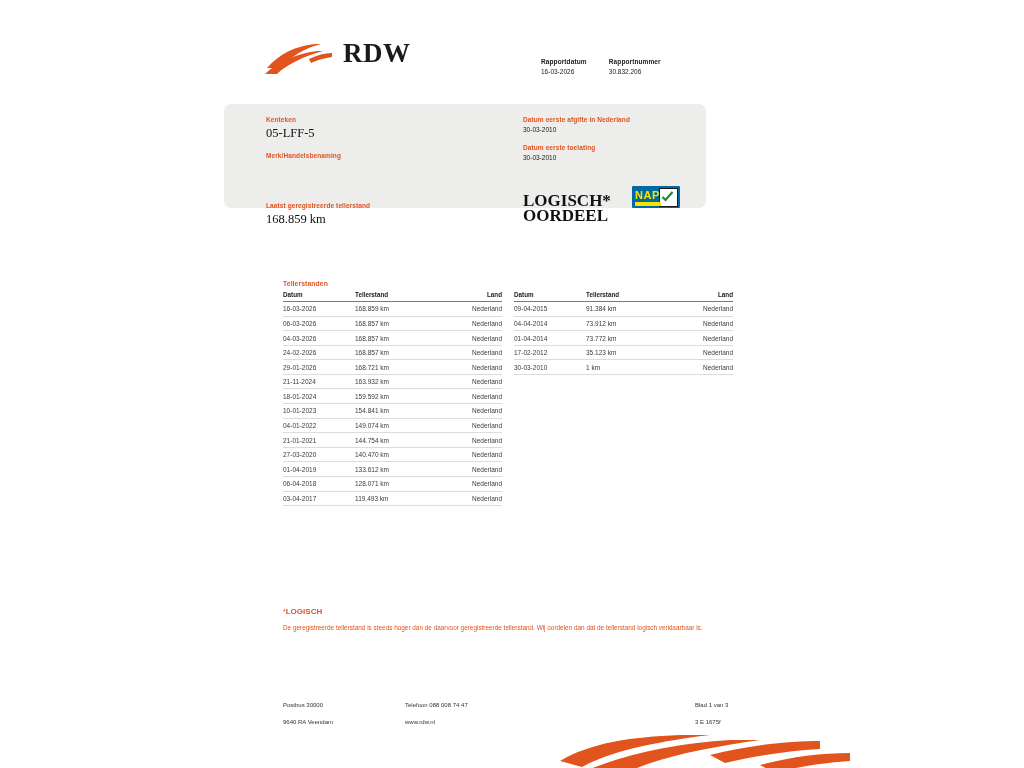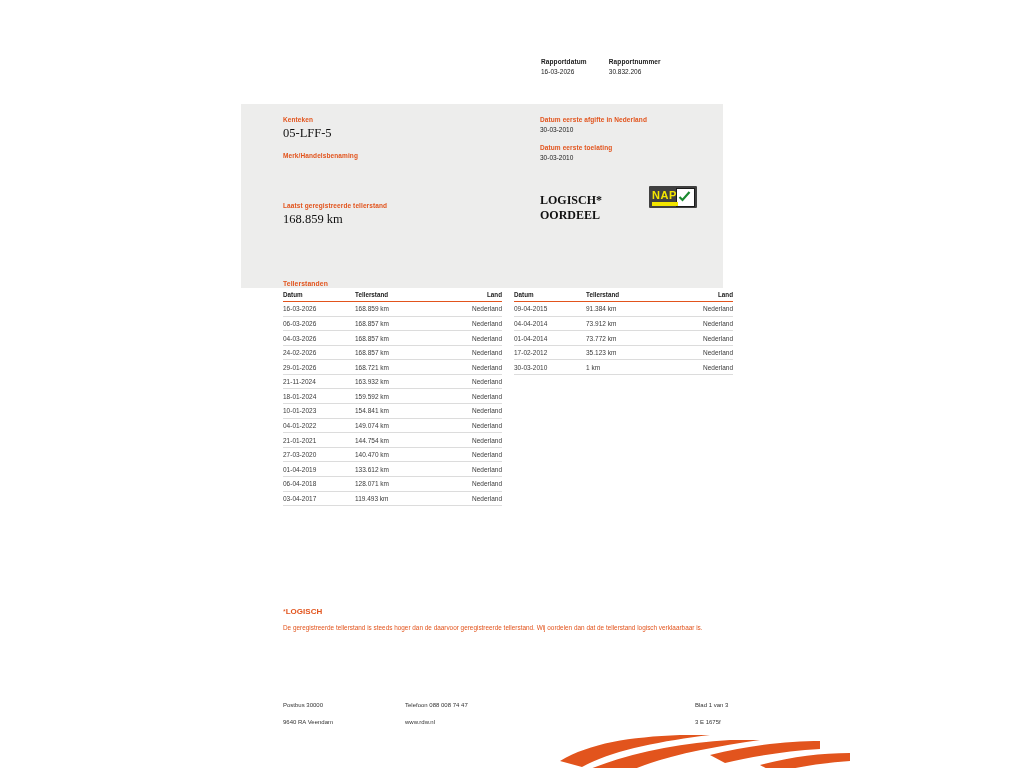--- a/index.html
+++ b/index.html
@@ -79,25 +79,26 @@
   }
   .rep-meta .val {
     display: block;
     font-size: 6.5px;
     color: #1a1a1a;
   }
 
   
   .panel {
     position: absolute;
-    left: 241px;
+    left: 224px;
     top: 104px;
     width: 482px;
-    height: 184px;
+    height: 104px;
     background: #ededec;
+    border-radius: 7px;
   }
   .panel .lbl {
     color: #e2541d;
     font-weight: bold;
     font-size: 6.5px;
     letter-spacing: 0.1px;
   }
   .panel .big {
     font-size: 12.5px;
     color: #111;
@@ -113,31 +114,31 @@
   .pnl-block { margin-bottom: 11px; }
   .pnl-left .mileage { margin-top: 43px; }
   .pnl-right { position: absolute; left: 299px; top: 12px; width: 180px; }
 
   .oordeel {
     position: absolute;
     left: 299px;
     top: 89px;
     font-family: "Liberation Serif", serif;
     font-weight: bold;
-    font-size: 12px;
+    font-size: 17px;
     line-height: 15px;
     color: #111;
   }
   .nap-badge {
     position: absolute;
     left: 408px;
     top: 82px;
     width: 48px;
     height: 22px;
-    background: #404040;
+    background: #0369a1;
     border-radius: 1px;
   }
   .nap-badge .nap-text {
     position: absolute;
     left: 3px;
     top: 3px;
     color: #f3e500;
     font-weight: bold;
     font-size: 11px;
     font-family: "Liberation Sans", sans-serif;
@@ -242,20 +243,30 @@
     width: 320px;
     height: 40px;
     overflow: hidden;
   }
 </style>
 </head>
 <body>
 
 <div class="page">
 
+  <div class="logo-wrap">
+    <div class="logo-mark">
+      <svg width="68" height="34" viewBox="0 0 68 34">
+        <path d="M2 26 C14 12, 30 4, 50 2 L56 2 C40 6, 26 14, 16 26 Z" fill="#e2541d"></path>
+        <path d="M0 32 C12 20, 30 12, 52 9 L58 9 C40 14, 22 22, 12 32 Z" fill="#e2541d"></path>
+        <path d="M44 17 C52 13, 60 11, 67 11 L67 15 C60 16, 52 18, 46 21 Z" fill="#e2541d"></path>
+      </svg>
+    </div>
+    <div class="rdw-word">RDW</div>
+  </div>
 
 
   <div class="rep-meta">
     <div class="col c1">
       <span class="lbl">Rapportdatum</span>
       <span class="val">16-03-2026</span>
     </div>
     <div class="col">
       <span class="lbl">Rapportnummer</span>
       <span class="val">30.832.206</span>

